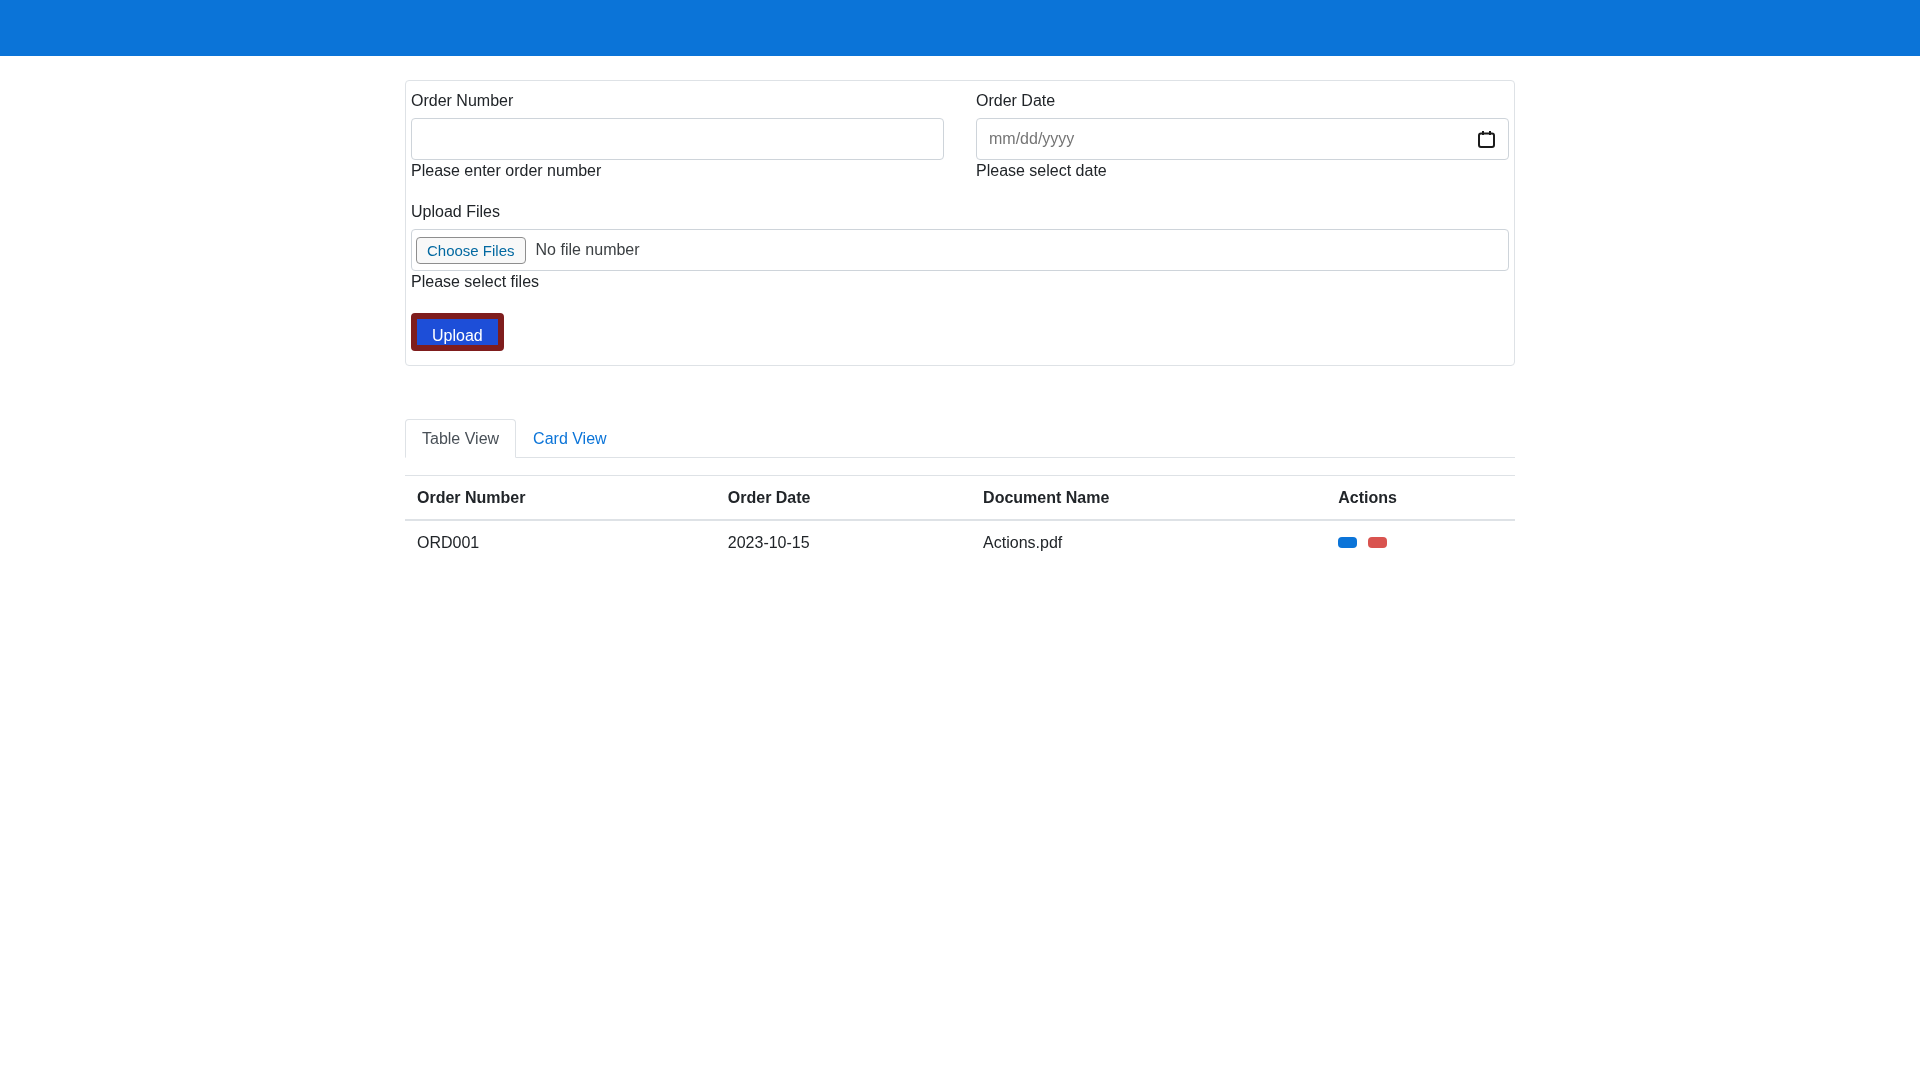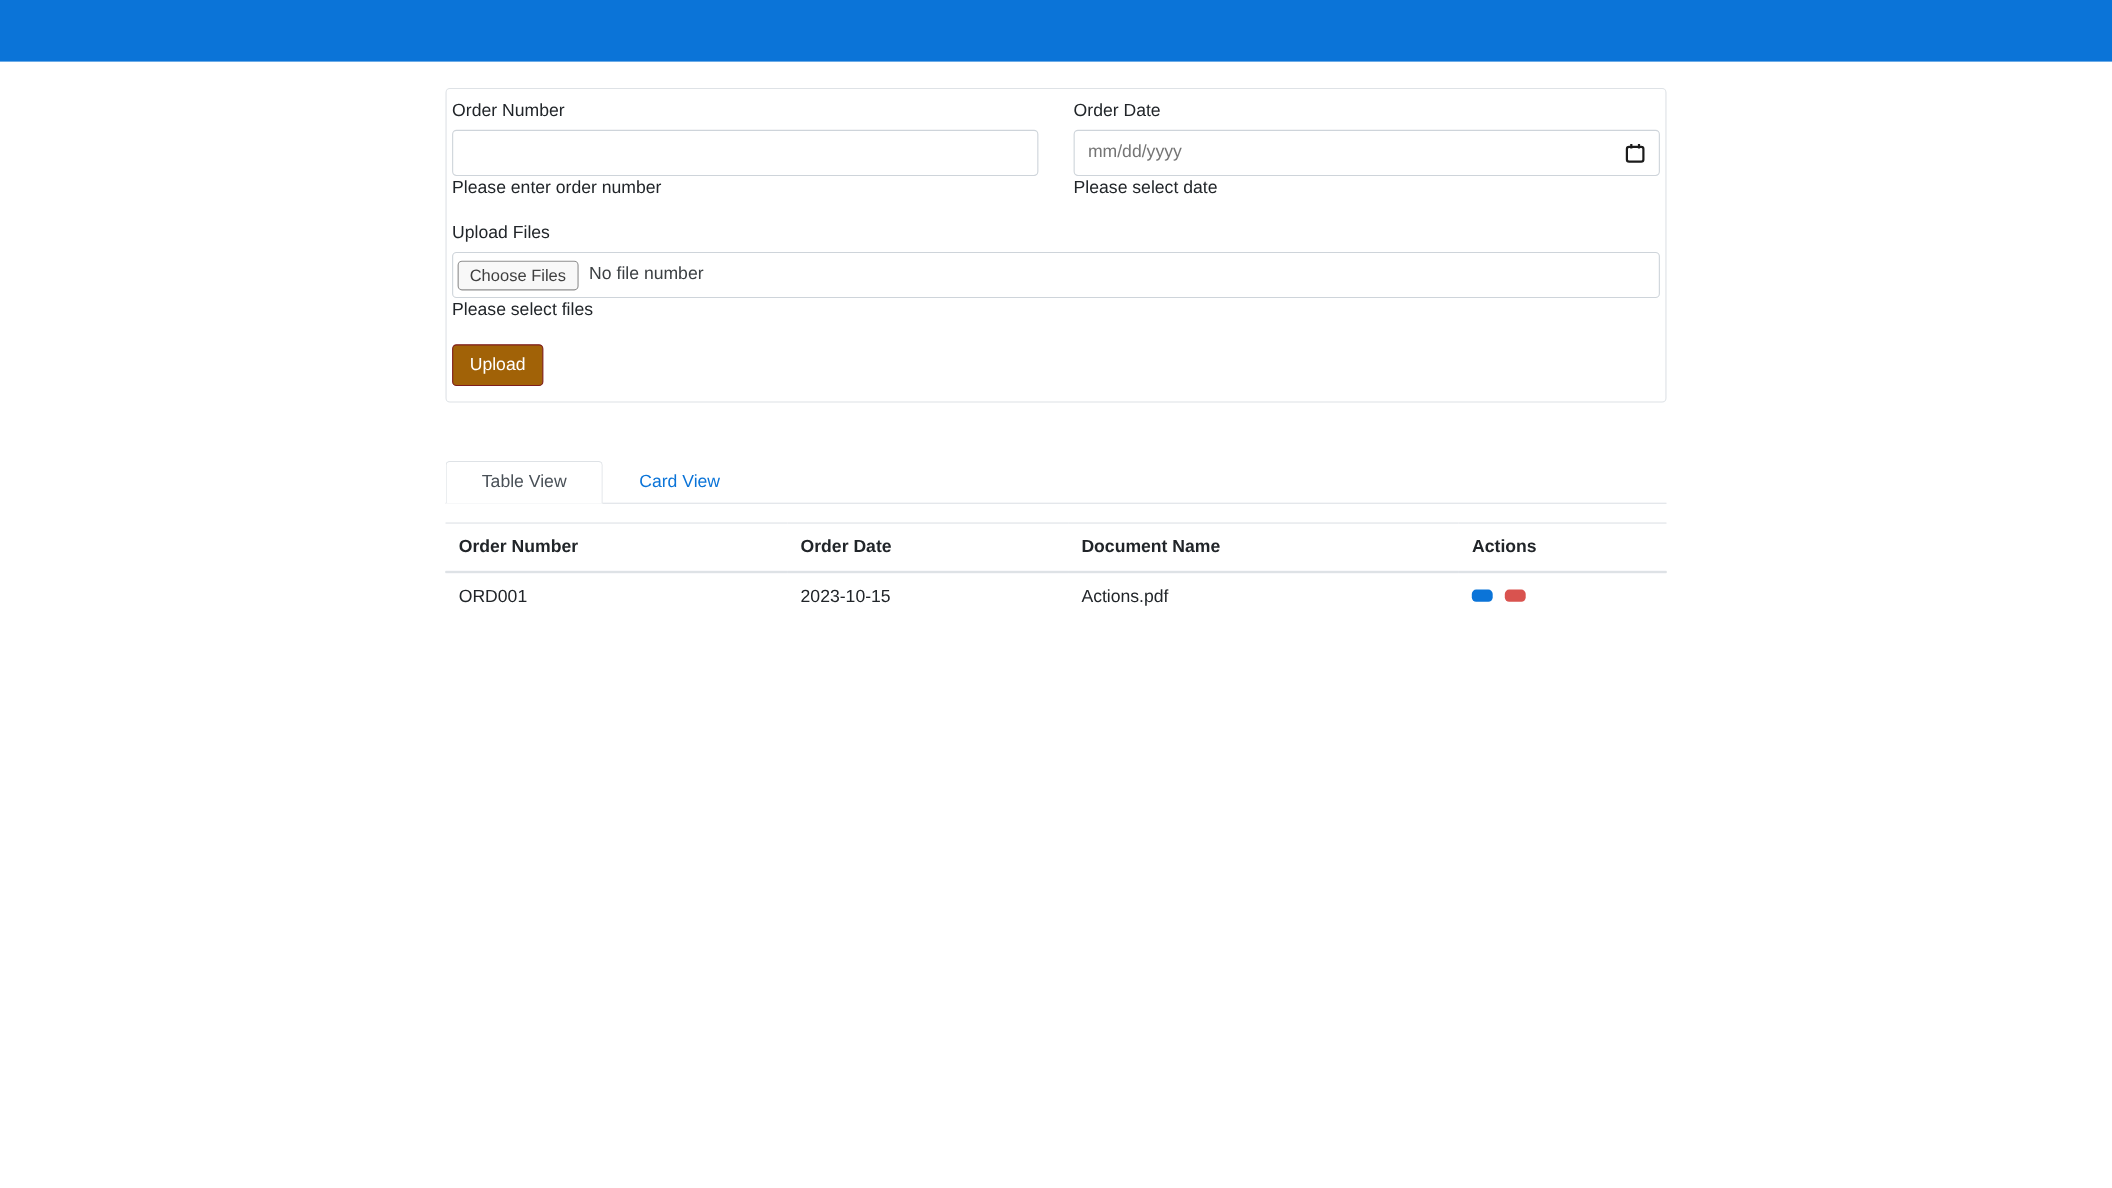--- a/index.html
+++ b/index.html
@@ -56,46 +56,46 @@
   .calendar-icon { width: 19px; height: 19px; display: block; }
   .validation-msg { margin-top: 1px; line-height: 19px; color: #212529; }
   .section-gap { margin-top: 22px; }
   .file-input-box { display: flex; align-items: center; padding: 0 4px; }
   .choose-files-btn {
     border: 1px solid #8e8e8e;
     background: #f8f8f8;
     border-radius: 4px;
     padding: 4px 10px;
     font-size: 15px;
-    color: #404040;
+    color: #0369a1;
     margin-right: 10px;
     cursor: pointer;
     font-family: inherit;
   }
   .no-file-text { color: #3c4043; }
   .upload-btn {
     margin-top: 22px;
-    background: #a16207;
+    background: #1d4ed8;
     color: #ffffff;
-    border: 1px solid #7f1d1d;
+    border: 6px solid #7f1d1d;
     border-radius: 4px;
     font-size: 16px;
     font-family: inherit;
     padding: 8px 15px;
     height: 38px;
     cursor: pointer;
   }
   
   .tabs {
     margin-top: 53px;
     display: flex;
     border-bottom: 1px solid #dee2e6;
   }
   .tab {
-    padding: 9px 32px;
+    padding: 9px 16px;
     line-height: 19px;
     cursor: pointer;
     border: 1px solid transparent;
     margin-bottom: -1px;
     border-radius: 4px 4px 0 0;
   }
   .tab.active {
     color: #495057;
     background: #ffffff;
     border-color: #dee2e6 #dee2e6 #ffffff #dee2e6;

